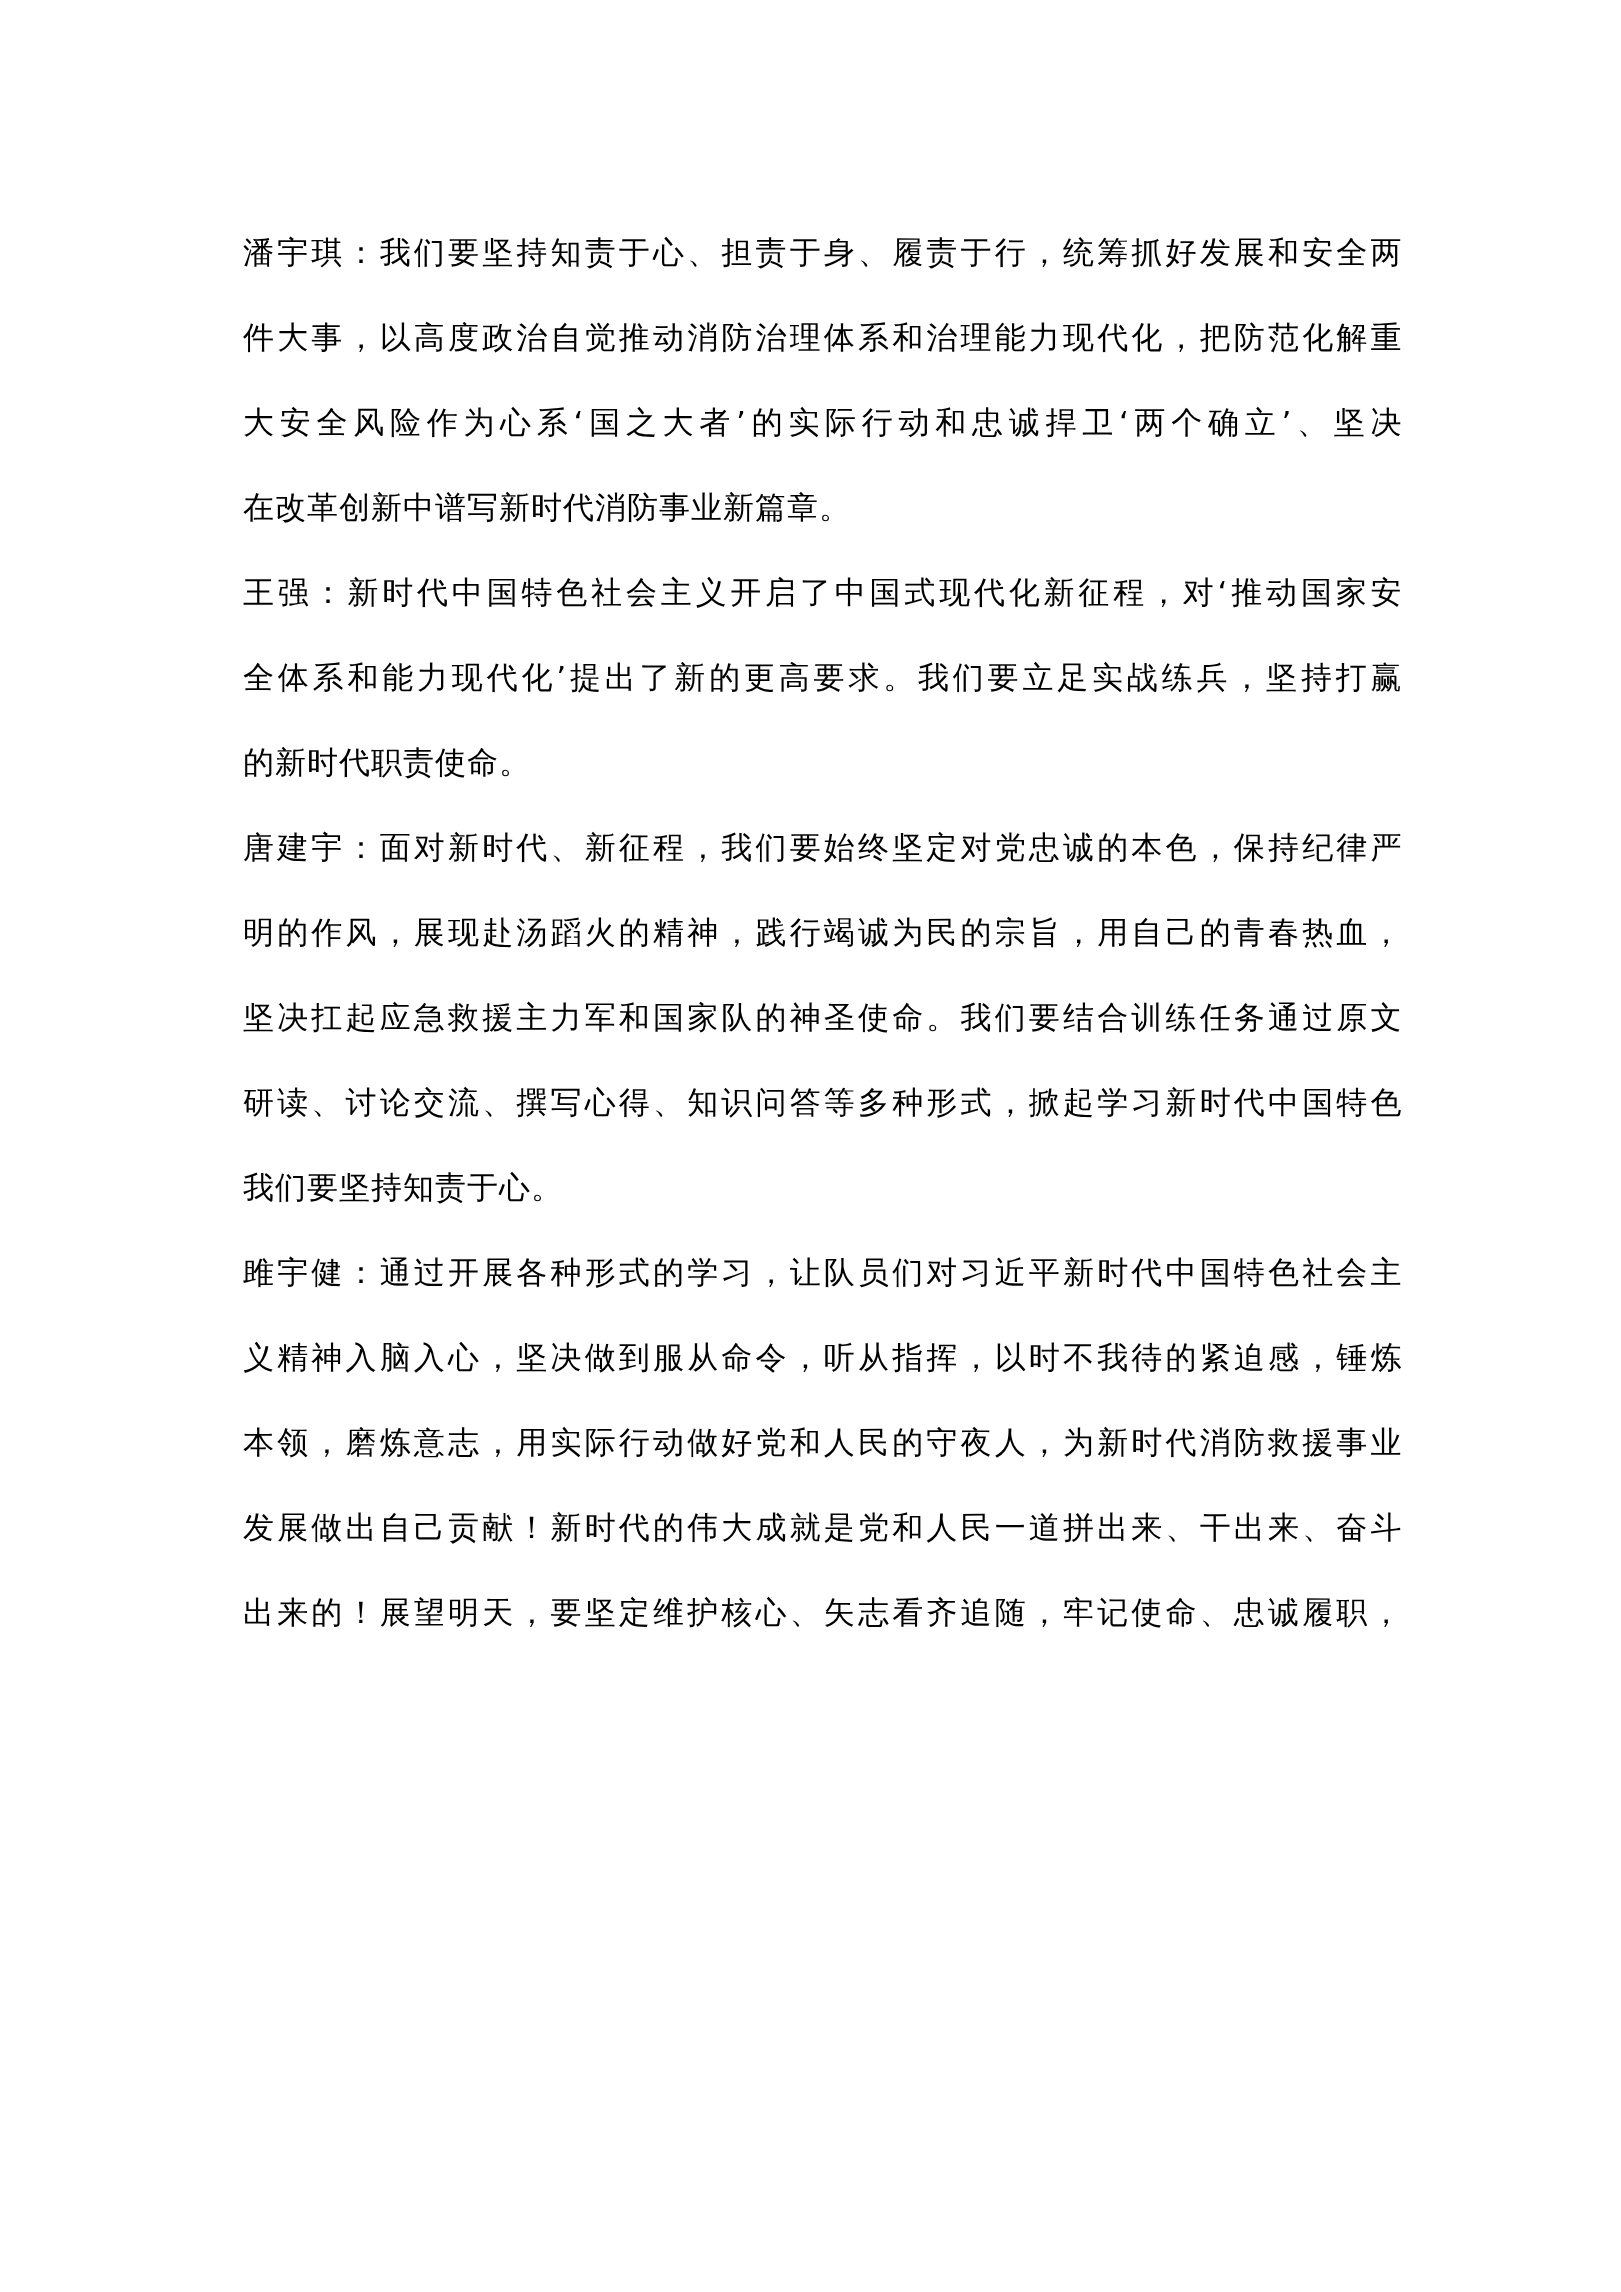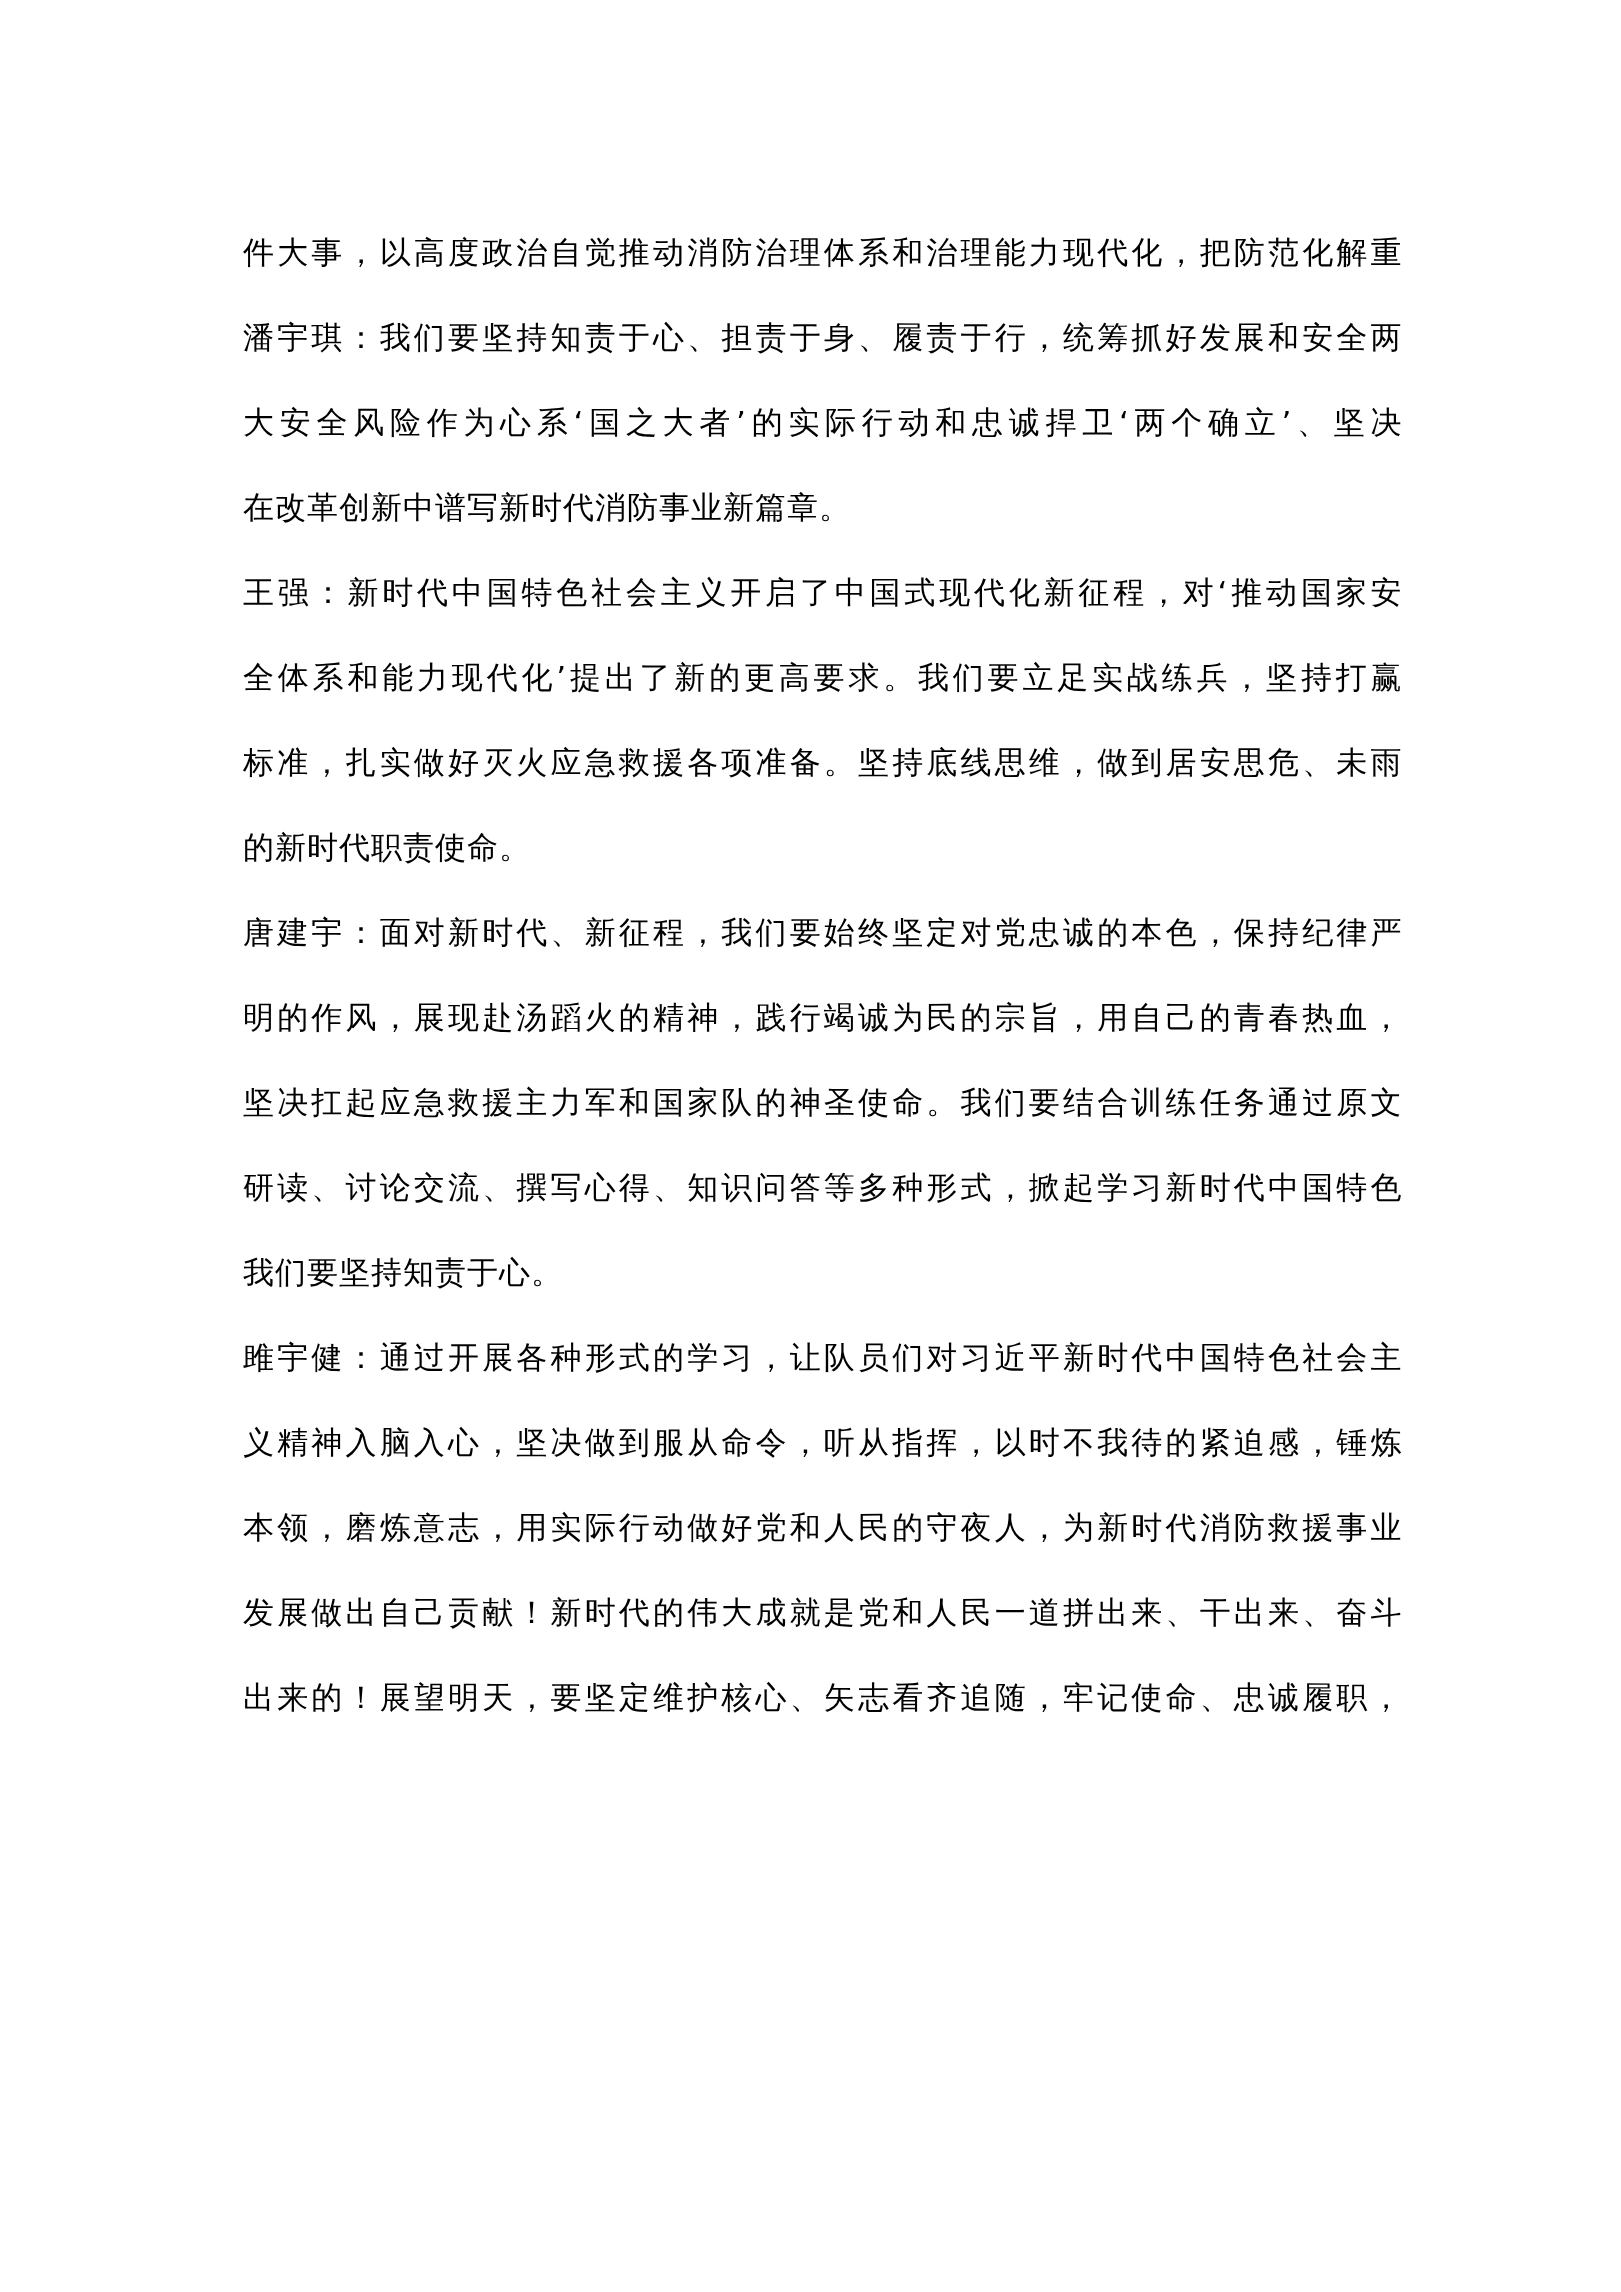--- a/index.html
+++ b/index.html
@@ -44,30 +44,29 @@
     letter-spacing: 1px;
   }
 </style>
 </head>
 <body>
 
 <div class="page">
   <div class="text-block">
 
     <div class="para">
+      <div class="line">潘宇琪：我们要坚持知责于心、担责于身、履责于行，统筹抓好发展和安全两</div>
       <div class="line">件大事，以高度政治自觉推动消防治理体系和治理能力现代化，把防范化解重</div>
-      <div class="line">潘宇琪：我们要坚持知责于心、担责于身、履责于行，统筹抓好发展和安全两</div>
       <div class="line">大安全风险作为心系‘国之大者’的实际行动和忠诚捍卫‘两个确立’、坚决</div>
       <div class="line short">在改革创新中谱写新时代消防事业新篇章。</div>
     </div>
 
     <div class="para">
       <div class="line">王强：新时代中国特色社会主义开启了中国式现代化新征程，对‘推动国家安</div>
       <div class="line">全体系和能力现代化’提出了新的更高要求。我们要立足实战练兵，坚持打赢</div>
-      <div class="line">标准，扎实做好灭火应急救援各项准备。坚持底线思维，做到居安思危、未雨</div>
       <div class="line short">的新时代职责使命。</div>
     </div>
 
     <div class="para">
       <div class="line">唐建宇：面对新时代、新征程，我们要始终坚定对党忠诚的本色，保持纪律严</div>
       <div class="line">明的作风，展现赴汤蹈火的精神，践行竭诚为民的宗旨，用自己的青春热血，</div>
       <div class="line">坚决扛起应急救援主力军和国家队的神圣使命。我们要结合训练任务通过原文</div>
       <div class="line">研读、讨论交流、撰写心得、知识问答等多种形式，掀起学习新时代中国特色</div>
       <div class="line short">我们要坚持知责于心。</div>
     </div>

